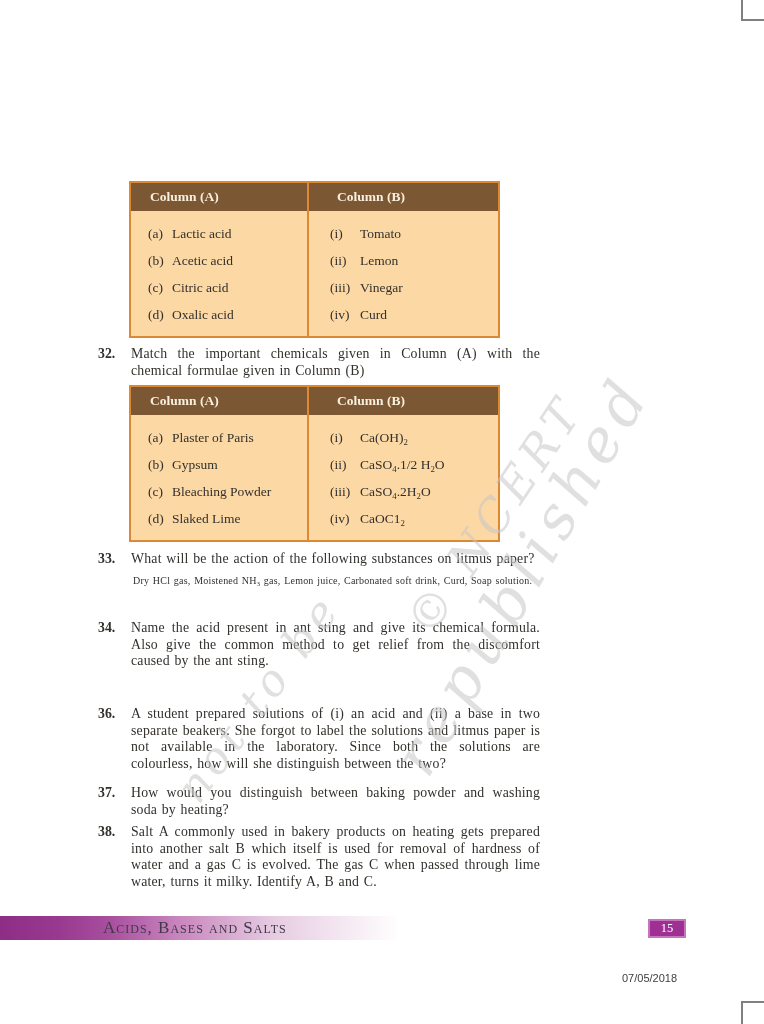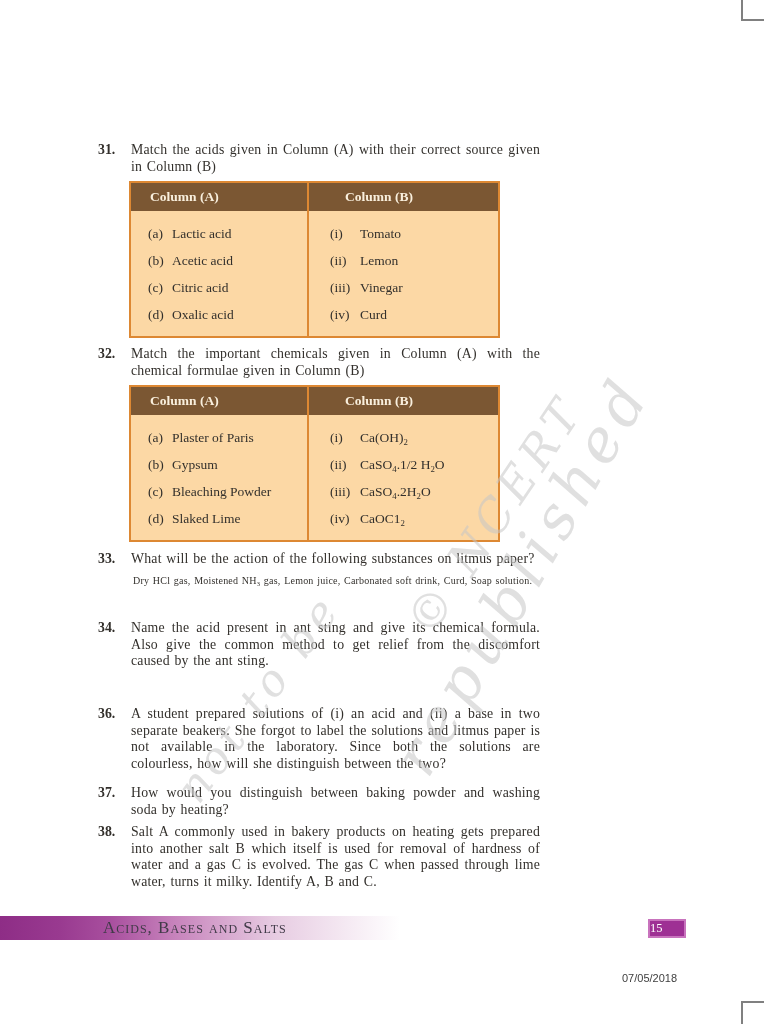--- a/index.html
+++ b/index.html
@@ -52,21 +52,21 @@
     position:absolute; left:129px; width:371px; z-index:1;
     border:2px solid #dd8833; background:#fcd8a5;
     display:grid; grid-template-columns:176px 1fr;
     font-size:13.5px;
   }
   .th {
     background:#7b5733; color:#f9efdd; font-weight:700;
     height:28px; line-height:28px;
   }
   .thA { padding-left:19px; }
-  .thB { padding-left:36px; border-left:2px solid #dd8833; }
+  .thB { padding-left:28px; border-left:2px solid #dd8833; }
   .t-col { padding-top:9px; padding-bottom:8px; }
   .t-colB { border-left:2px solid #dd8833; }
   .t-row { height:27px; display:flex; align-items:center; line-height:15px; }
   .t-colA .t-row { padding-left:17px; }
   .t-colB .t-row { padding-left:21px; }
   .t-label { flex:0 0 24px; }
   .t-colB .t-label { flex:0 0 30px; }
   sub { font-size:0.65em; vertical-align:-0.3em; line-height:0; }
 
   
@@ -76,45 +76,41 @@
       #c783bc 35%,#e7cce2 55%,#ffffff 80%);
   }
   .footer-chapter {
     position:absolute; left:103px; top:0; height:24px; line-height:24px;
     font-family:"Liberation Serif", serif; font-variant-caps:small-caps;
     font-size:17px; letter-spacing:1px; color:#403a48;
   }
   .page-num {
     position:absolute; left:648px; top:919px; width:38px; height:19px; z-index:1;
     background:#9e3094; border:2px solid #c873bd; color:#ffffff;
-    font-size:12.5px; line-height:15px; text-align:left;
+    font-size:12.5px; line-height:15px; text-align:center;
     font-family:"Liberation Serif", serif;
   }
   .print-date {
     position:absolute; left:622px; top:972px; z-index:1;
     font-family:"Liberation Sans", sans-serif; font-size:11px; color:#3e3e3e;
   }
 </style>
 </head>
 <body>
 
 <div class="page">
 
   <div class="corner corner-tr"></div>
   <div class="corner corner-br"></div>
 
   <div class="watermark wm1">© NCERT</div>
   <div class="watermark wm2">not to be</div>
   <div class="watermark wm3">republished</div>
 
 
-  <div class="q" style="top:142px">
-    <span class="qnum">31.</span>
-    <div class="qtext">Match the acids given in Column (A) with their correct source given in Column (B)</div>
-  </div>
 
   <div class="match-table" style="top:181px">
     <div class="th thA">Column (A)</div>
     <div class="th thB">Column (B)</div>
     <div class="t-col t-colA">
       <div class="t-row">
           <span class="t-label">(a)</span>
           <span class="t-val">Lactic acid</span>
         </div>
       <div class="t-row">

